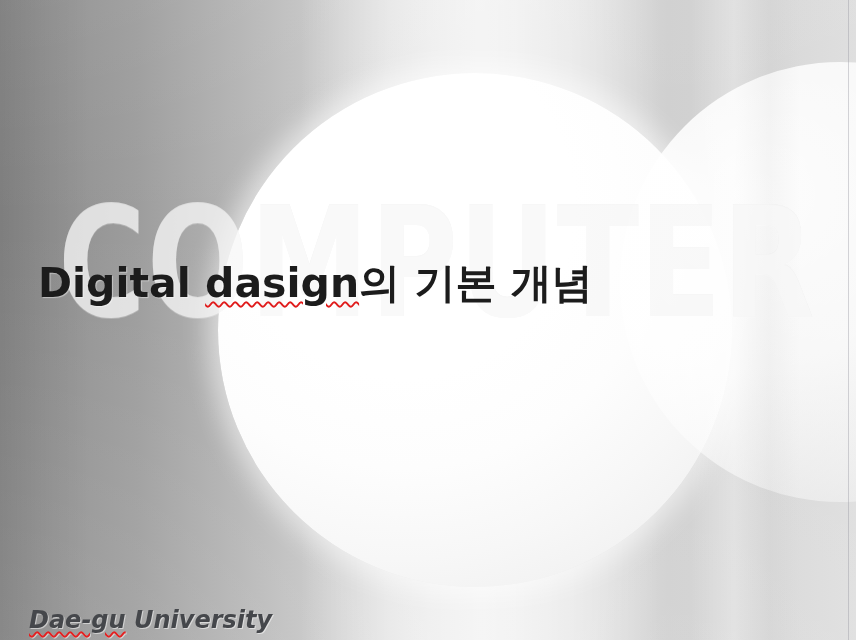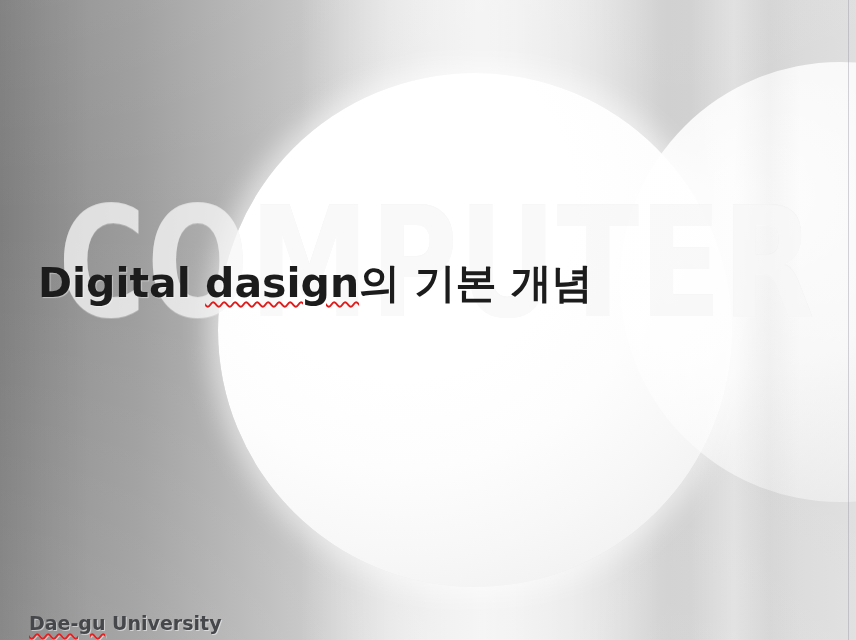--- a/index.html
+++ b/index.html
@@ -195,22 +195,23 @@
     text-decoration: underline wavy #e01b1b;
     text-decoration-thickness: 2px;
     text-underline-offset: 4px;
   }
 
   
   .footer-text {
     position: absolute;
     bottom: 6px;
     font-family: "DejaVu Sans", "Liberation Sans", sans-serif;
-    font-size: 19px;
-    font-weight: 700;
+    font-size: 24px;
+    font-weight: 700;
+    font-style: italic;
     color: #45474b;
     white-space: nowrap;
     text-shadow: 1px 1px 0 rgba(255,255,255,0.50);
   }
   #footer-left  { left: 29px; }
   #footer-right { right: 26px; }
 
   .spell-underline {
     text-decoration: underline wavy #e42020;
     text-decoration-thickness: 2px;

